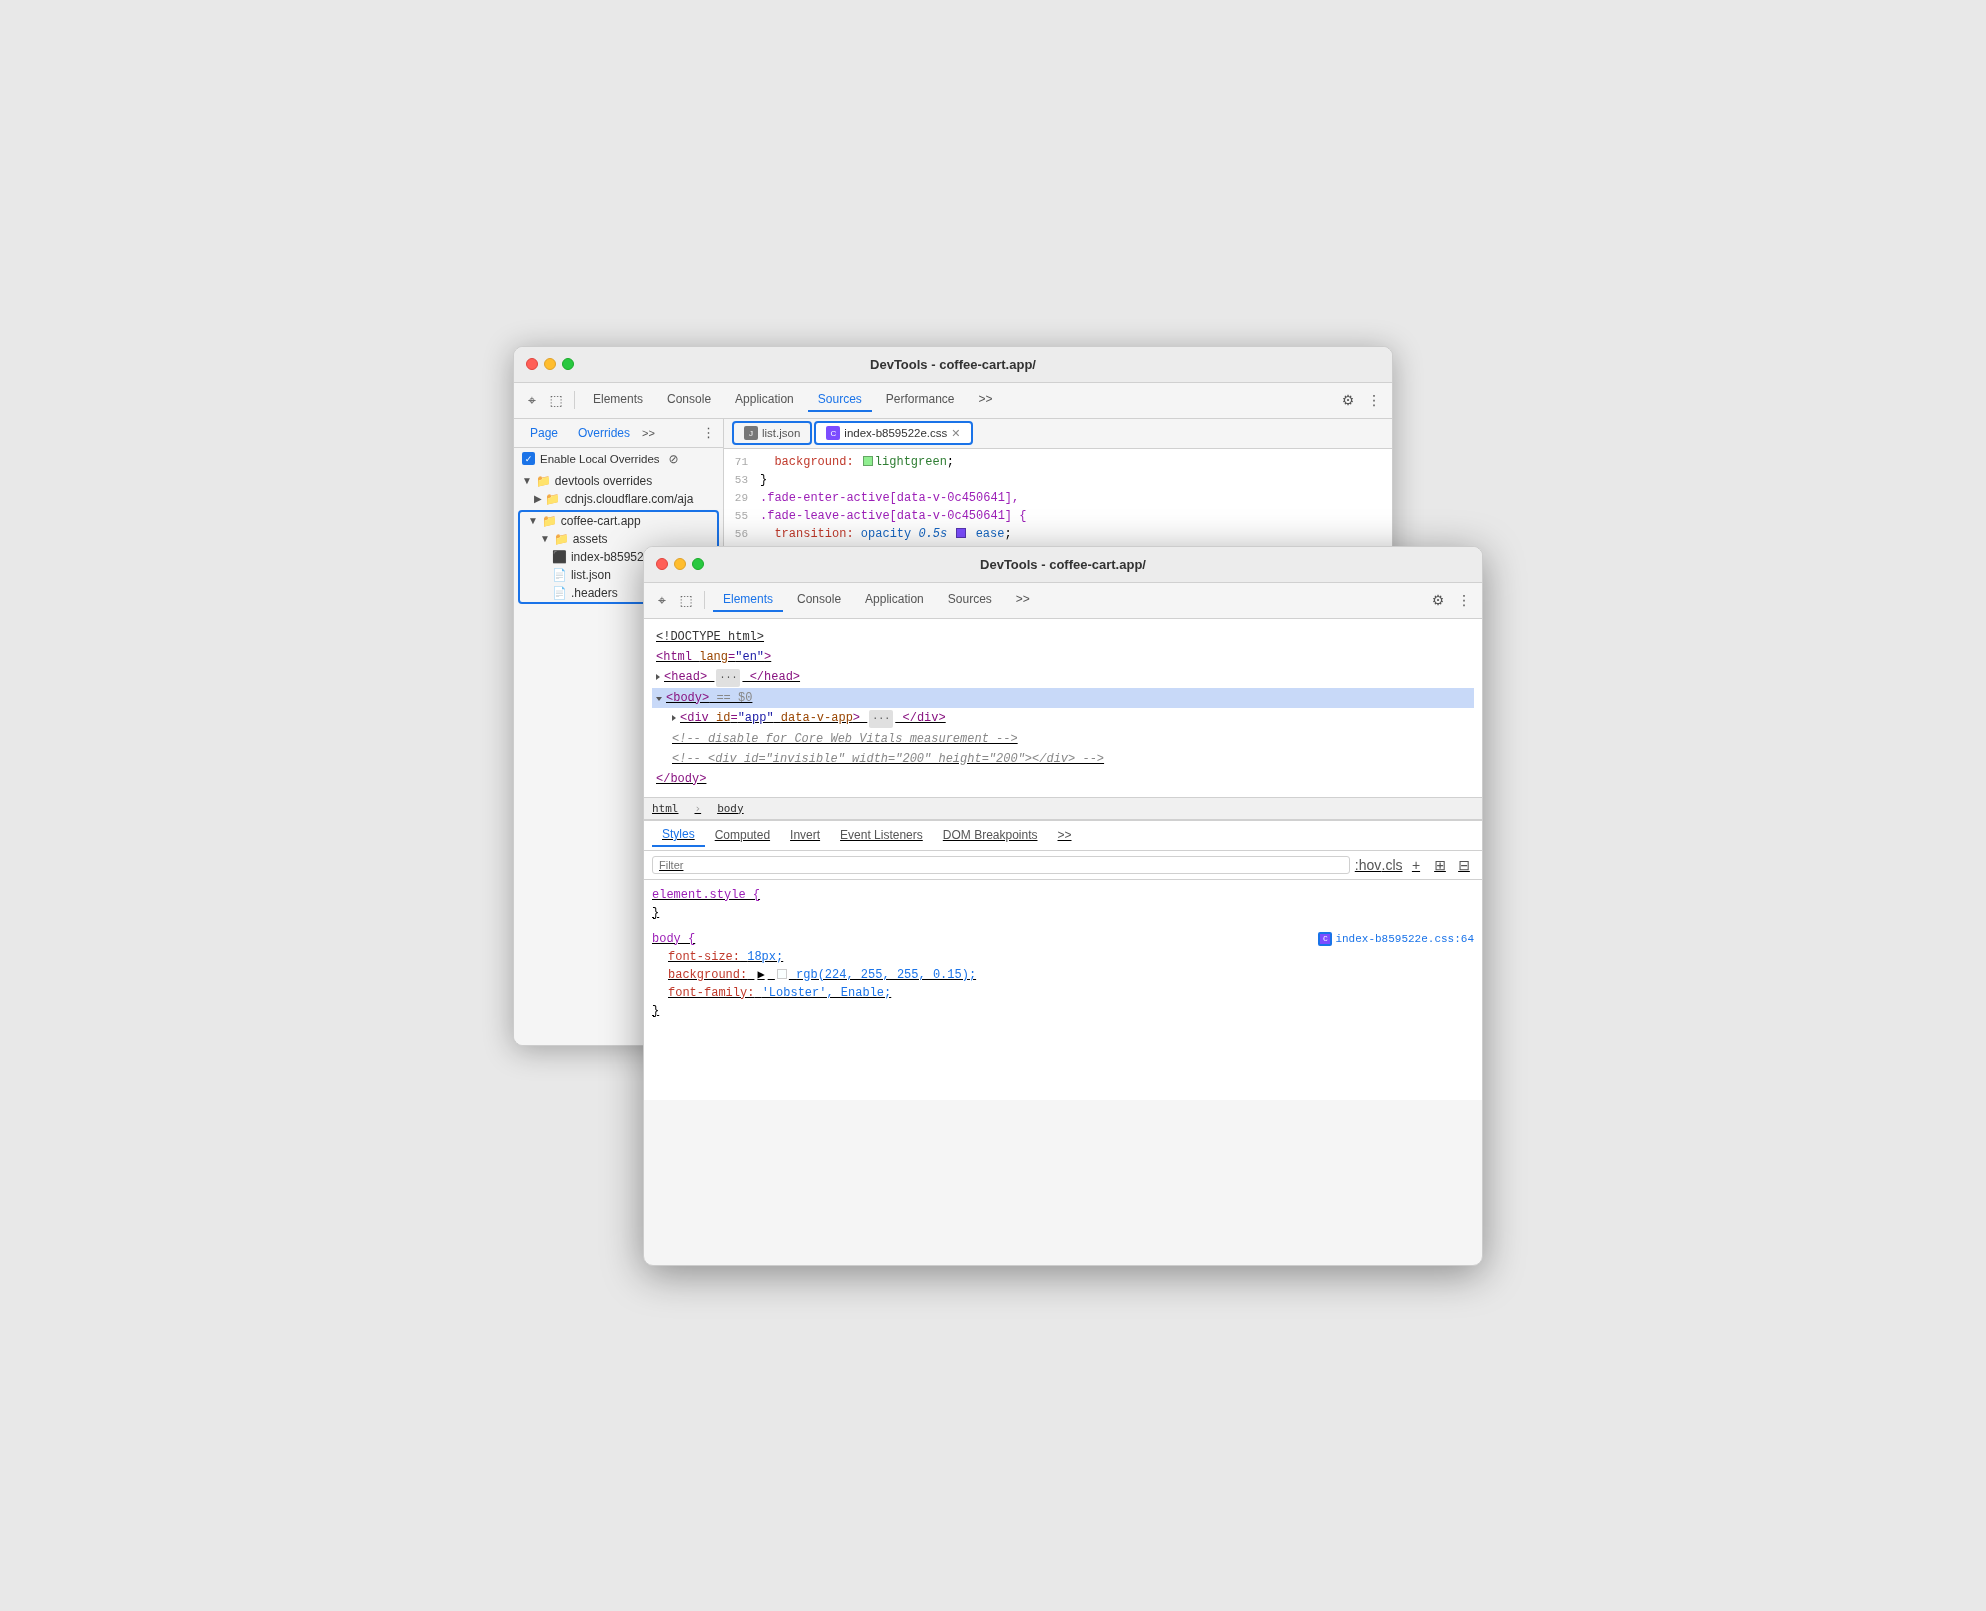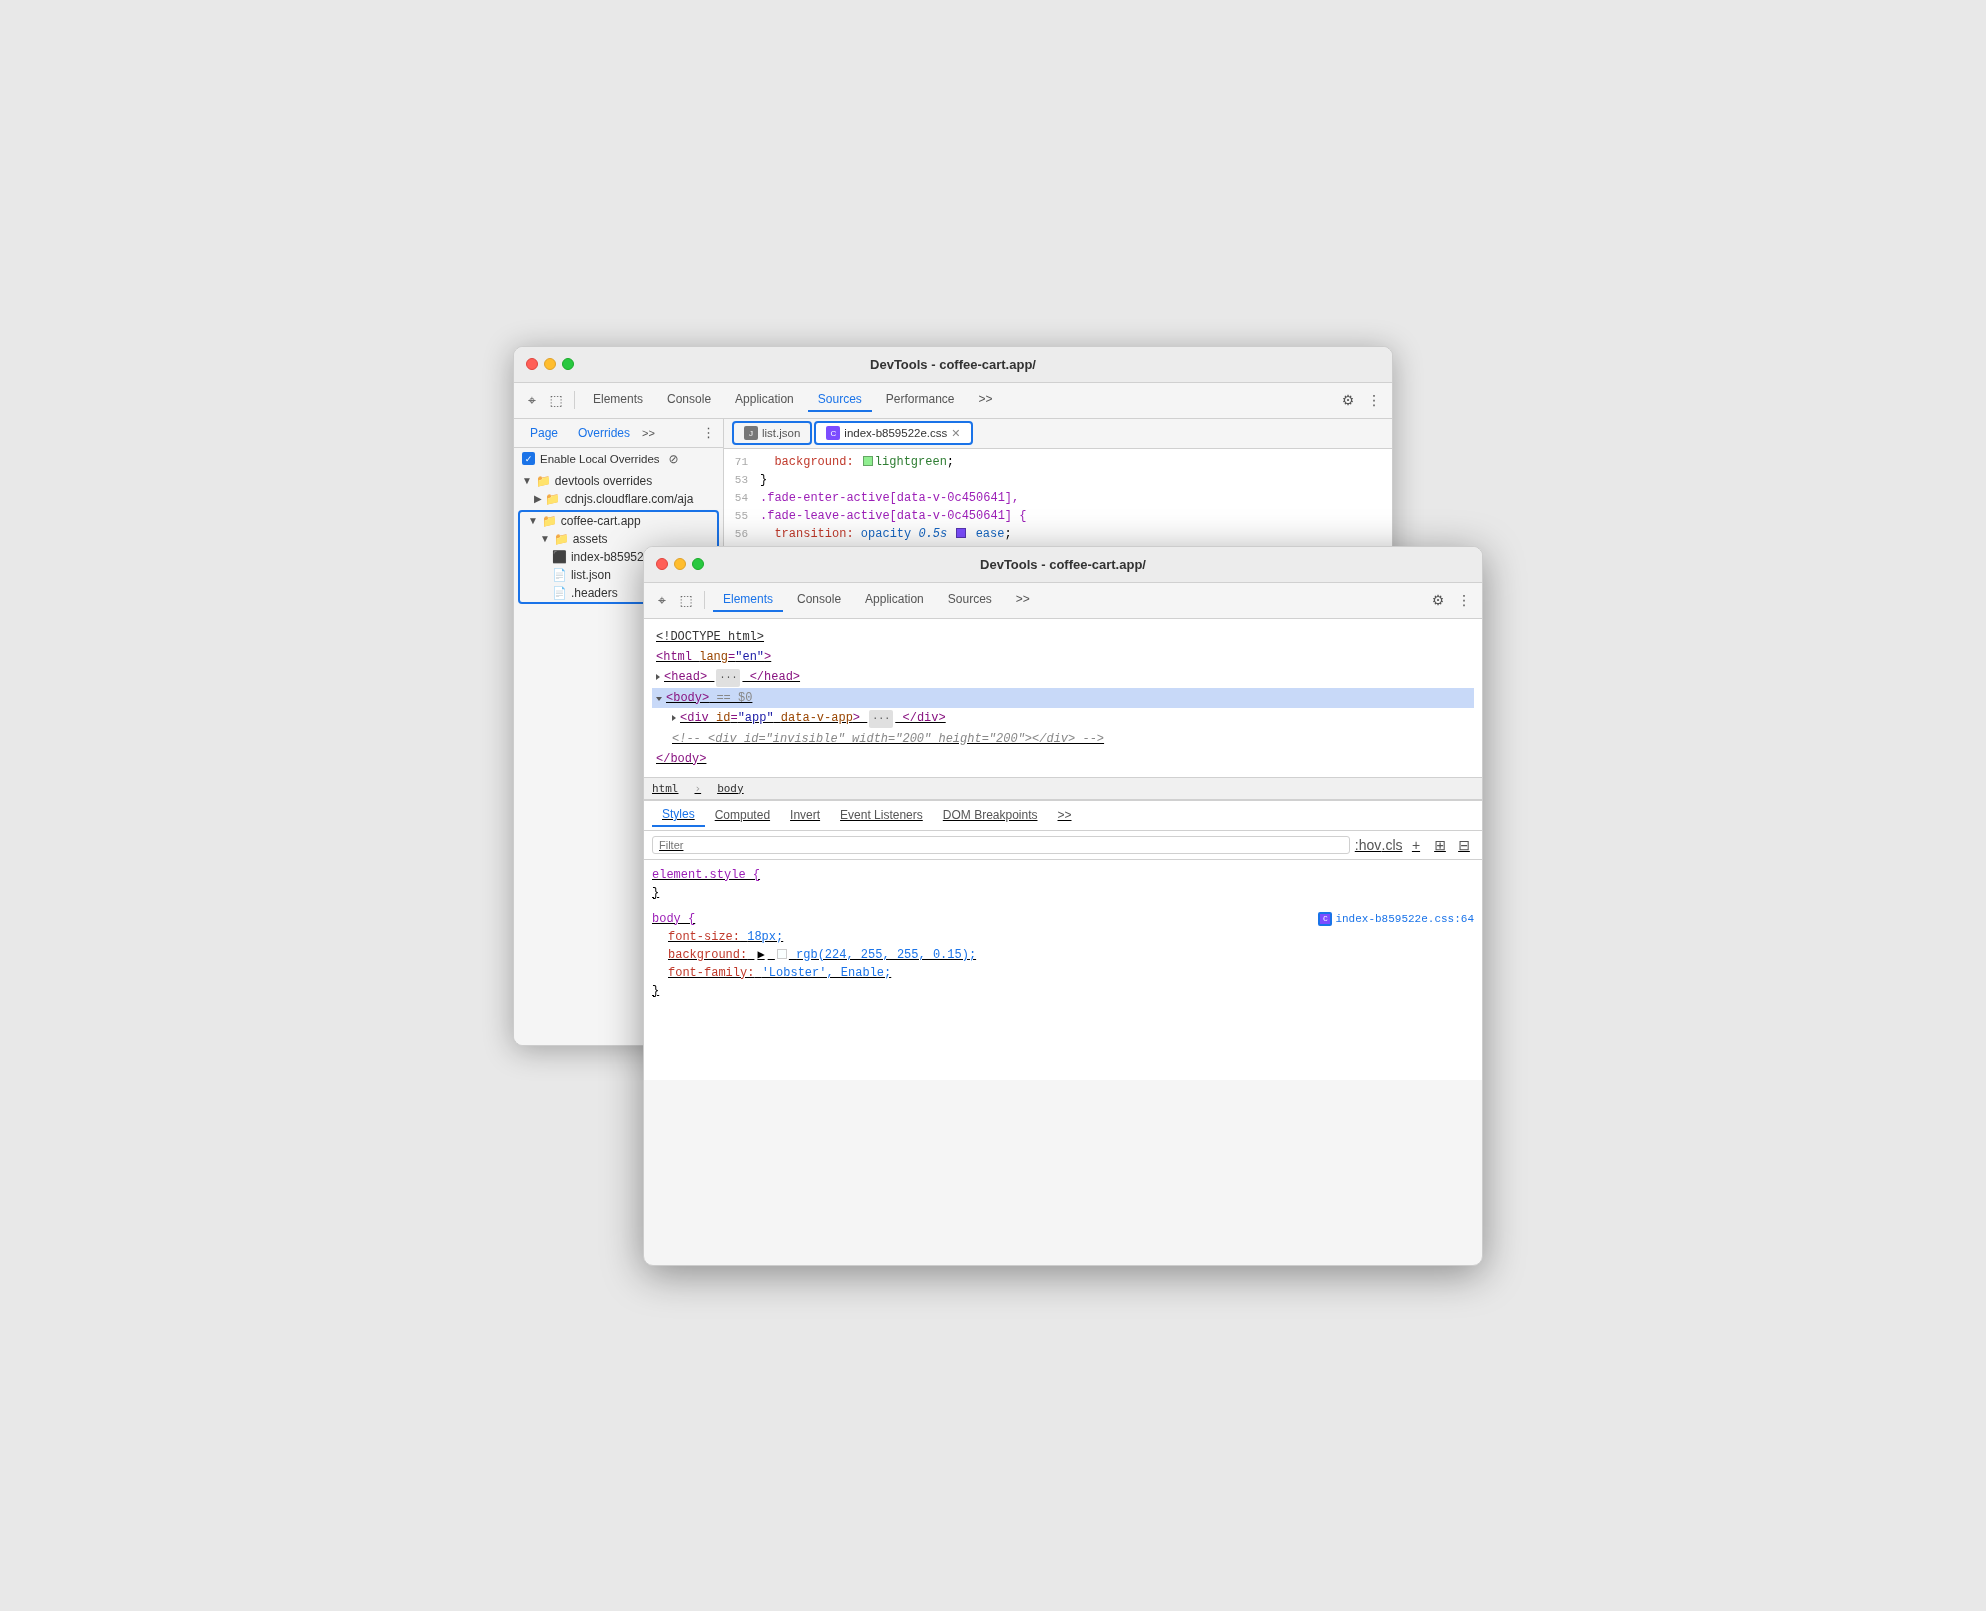--- a/index.html
+++ b/index.html
@@ -756,21 +756,21 @@
           <div class="code-editor">
             <div class="code-line">
               <span class="line-num">71</span>
               <span class="line-content"><span class="c-property">  background: </span><span class="color-box" style="background:lightgreen;"></span><span class="c-green">lightgreen</span><span>;</span></span>
             </div>
             <div class="code-line">
               <span class="line-num">53</span>
               <span class="line-content">}</span>
             </div>
             <div class="code-line">
-              <span class="line-num">54</span>
+              <span class="line-num">29</span>
               <span class="line-content"><span class="c-selector">.fade-enter-active[data-v-0c450641],</span></span>
             </div>
             <div class="code-line">
               <span class="line-num">55</span>
               <span class="line-content"><span class="c-selector">.fade-leave-active[data-v-0c450641] {</span></span>
             </div>
             <div class="code-line">
               <span class="line-num">56</span>
               <span class="line-content"><span class="c-property">  transition: </span><span class="c-value">opacity </span><span class="c-italic c-value">0.5s</span><span> </span><span class="color-box" style="background:#7c4dff;"></span><span class="c-value"> ease</span>;</span>
             </div>
@@ -923,20 +923,23 @@
             <span class="html-tag">&lt;head&gt; <span class="ellipsis">···</span> &lt;/head&gt;</span>
           </div>
           <div class="html-line highlighted">
             <span class="tri-arrow down"></span>
             <span class="html-tag">&lt;body&gt;</span>
             <span class="html-dollar"> == $0</span>
           </div>
           <div class="html-line" style="padding-left:20px;">
             <span class="tri-arrow"></span>
             <span class="html-tag">&lt;div <span class="html-attr">id</span>=<span class="html-value">"app"</span> <span class="html-attr">data-v-app</span>&gt; <span class="ellipsis">···</span> &lt;/div&gt;</span>
+          </div>
+          <div class="html-line" style="padding-left:20px;">
+            <span class="html-comment">&lt;!-- disable for Core Web Vitals measurement --&gt;</span>
           </div>
           <div class="html-line" style="padding-left:20px;">
             <span class="html-comment">&lt;!-- &lt;div id="invisible" width="200" height="200"&gt;&lt;/div&gt; --&gt;</span>
           </div>
           <div class="html-line">
             <span class="html-tag">&lt;/body&gt;</span>
           </div>
         </div>
 
         <div class="breadcrumb-bar">

